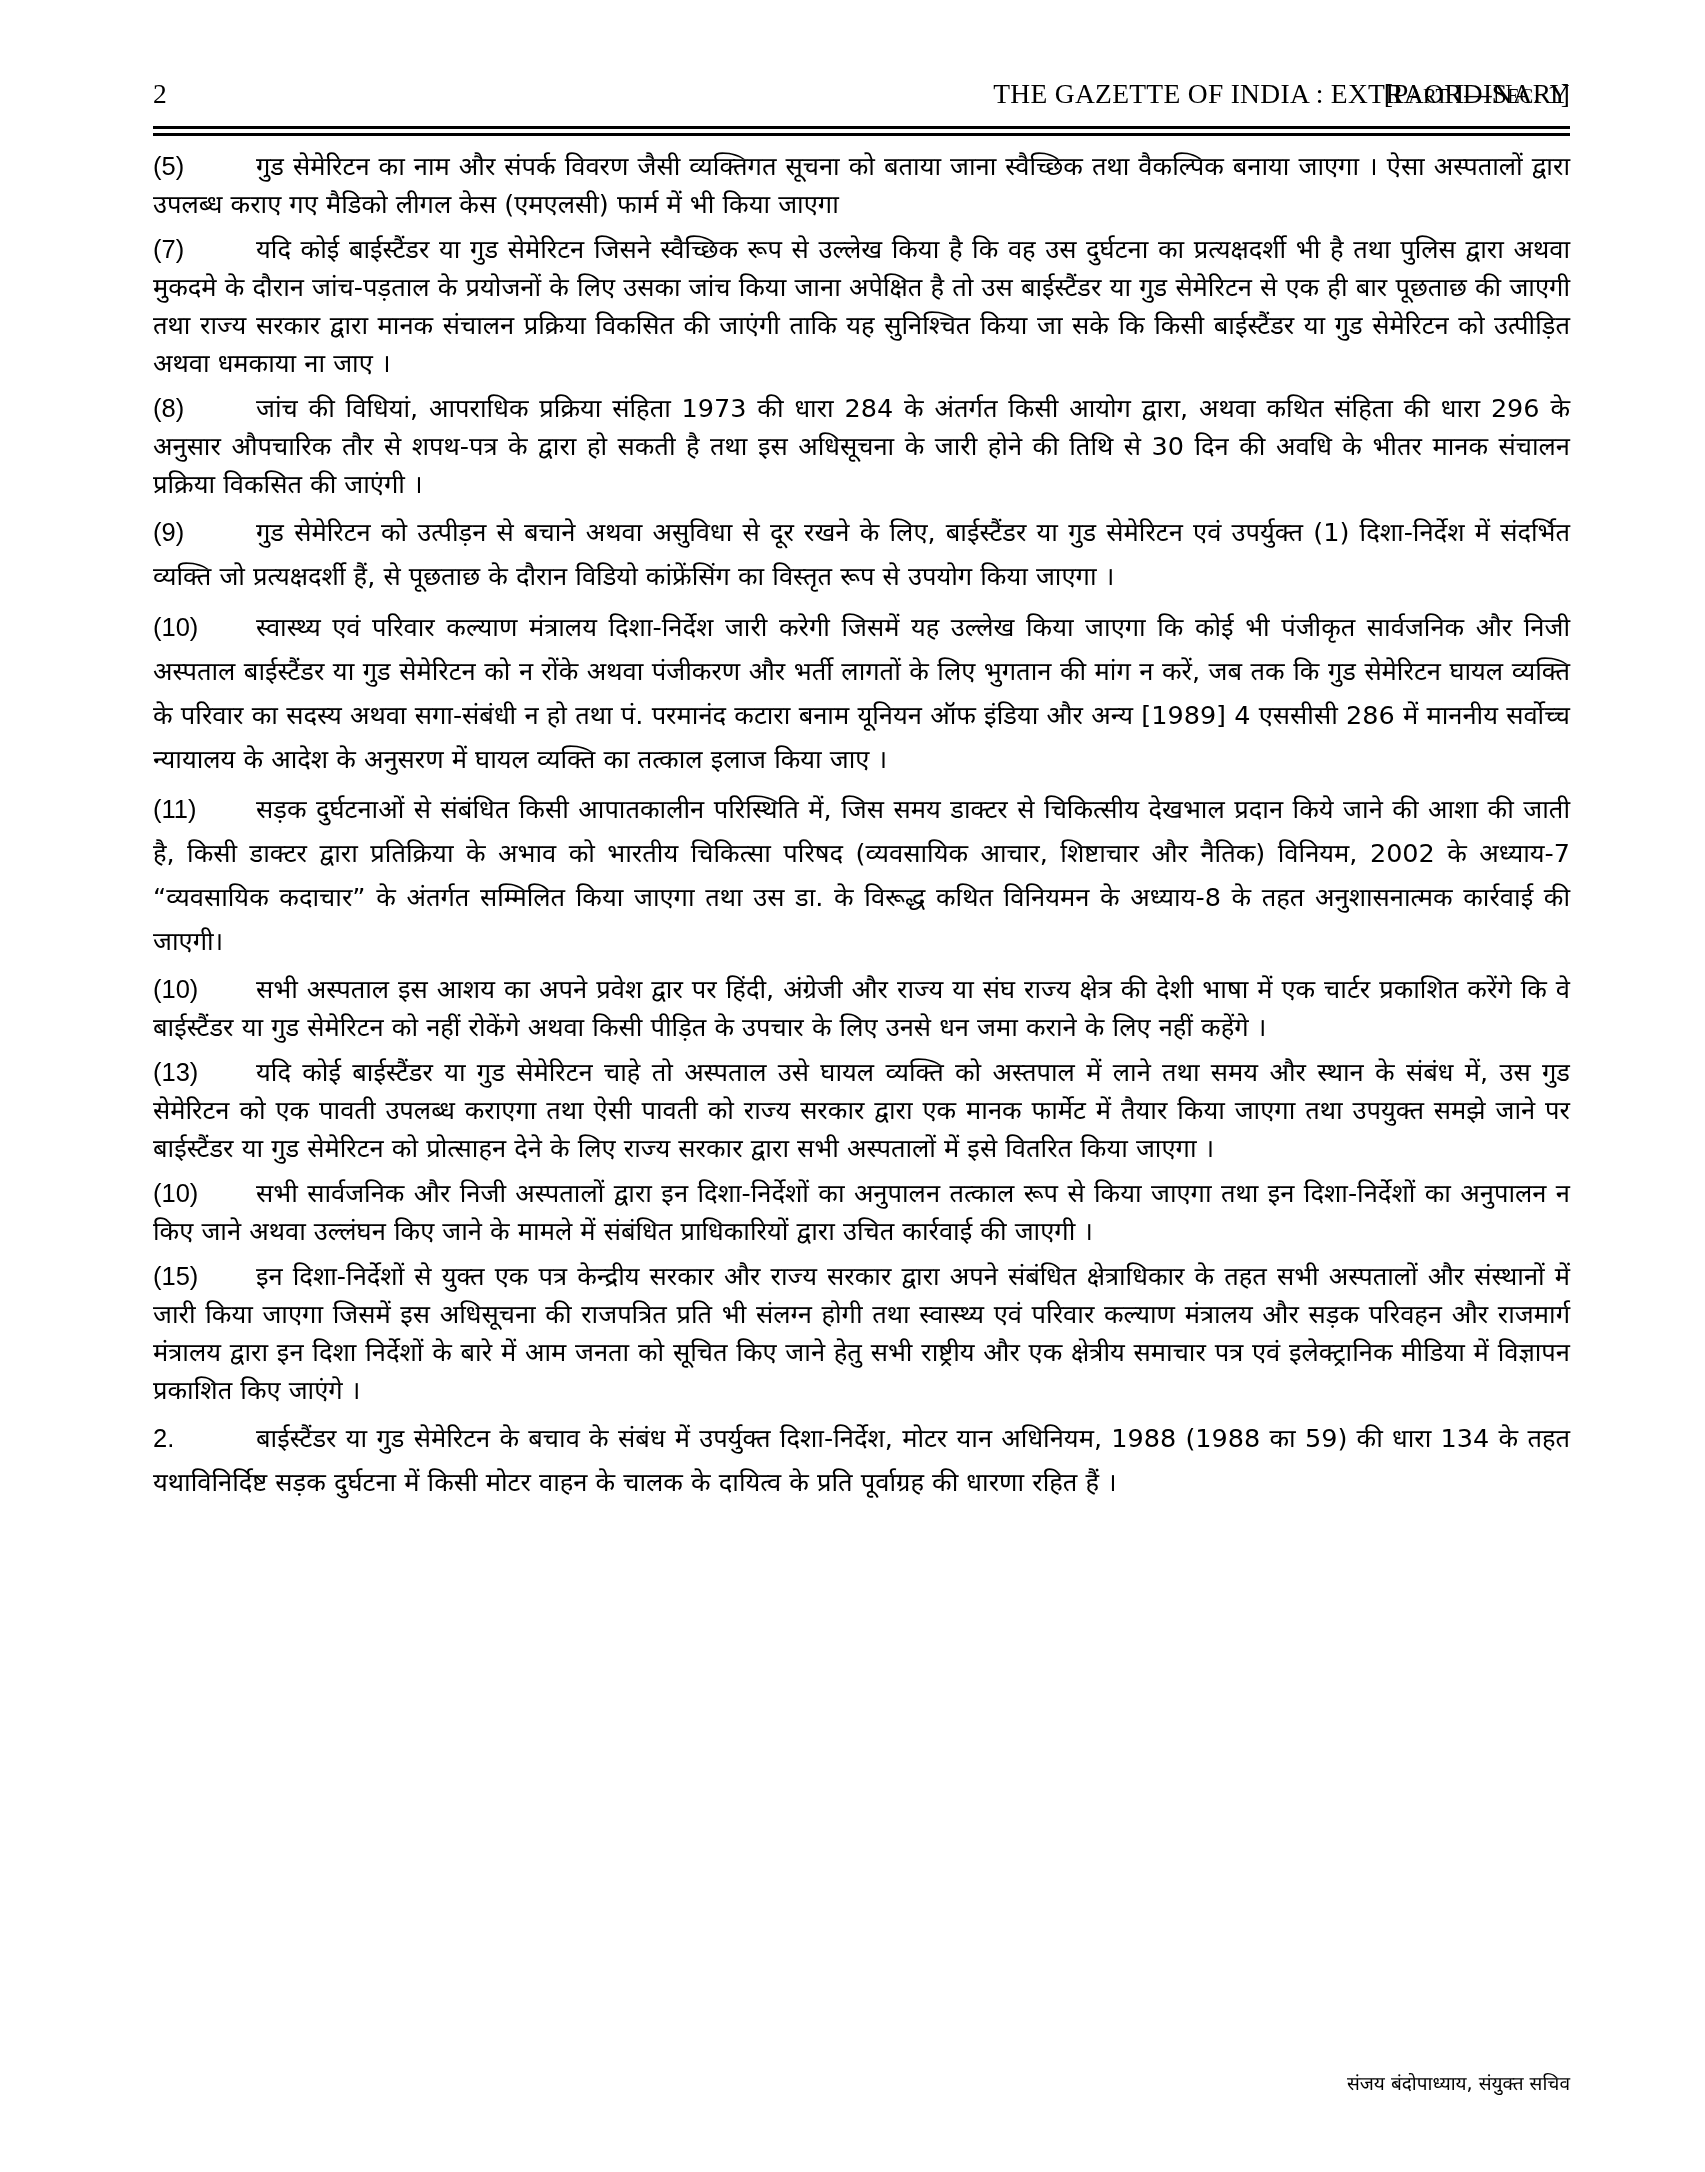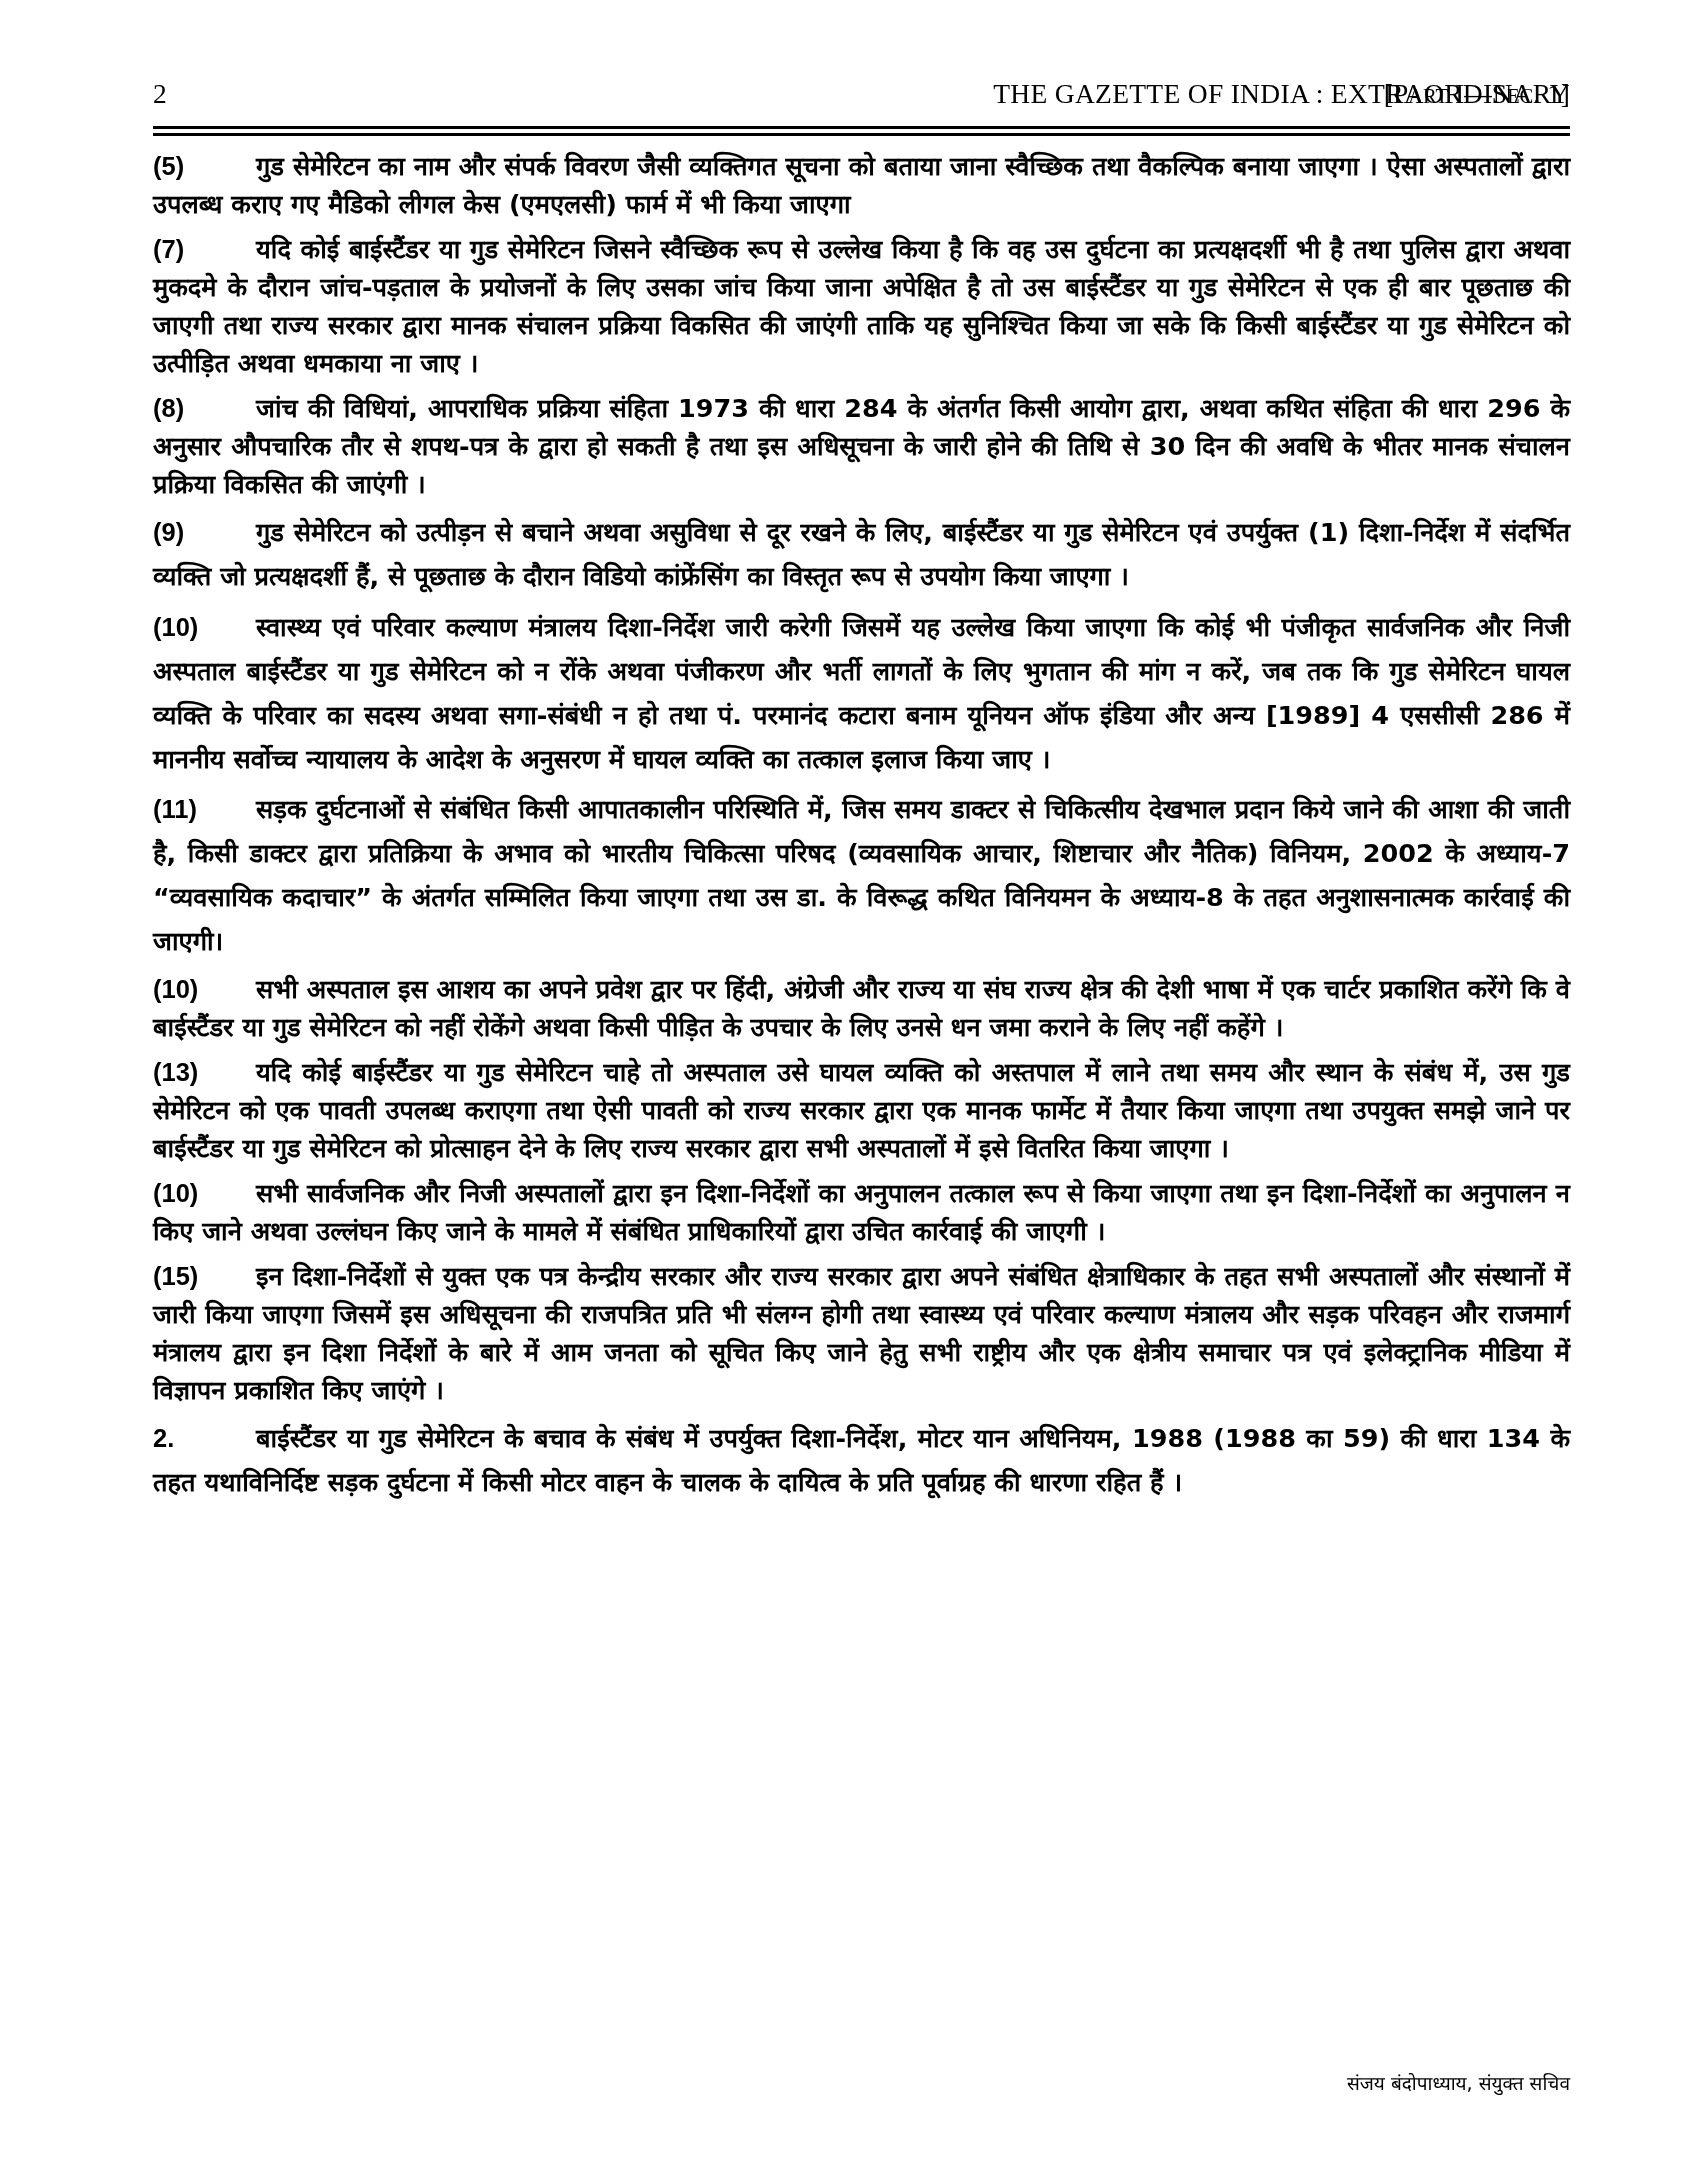--- a/index.html
+++ b/index.html
@@ -12,21 +12,21 @@
   .hdr-num { position: absolute; left: 0; top: 0; }
   .hdr-title { position: absolute; left: 0; right: 0; text-align: right; letter-spacing: 0.3px; }
   .hdr-part { position: absolute; right: 0; top: 0; }
   .hdr-part .sc { font-size: 20.6px; text-align: right; }
   .rule1 { position: absolute; top: 126px; left: 0; width: 1417px; height: 3.4px; background: #000; }
   .rule2 { position: absolute; top: 133px; left: 0; width: 1417px; height: 3.4px; background: #000; }
 
   .body {
     position: absolute; top: 147px; left: 0; width: 1417px;
     font-family: "DejaVu Sans", "Liberation Sans", sans-serif;
-    font-size: 25.5px; line-height: 38px; text-align: justify; font-weight: bold;
+    font-size: 25.5px; line-height: 38px; text-align: justify;
   }
   .para { margin: 0 0 6.9px 0; }
   .para.loose { line-height: 44px; }
   .num { display: inline-block; width: 103px; font-family: "Liberation Sans", sans-serif; }
   .sig {
     position: absolute; top: 2064px; right: 0;
     font-family: "DejaVu Sans", "Liberation Sans", sans-serif; font-size: 19px; line-height: 38px;
   }
 </style>
 </head>

